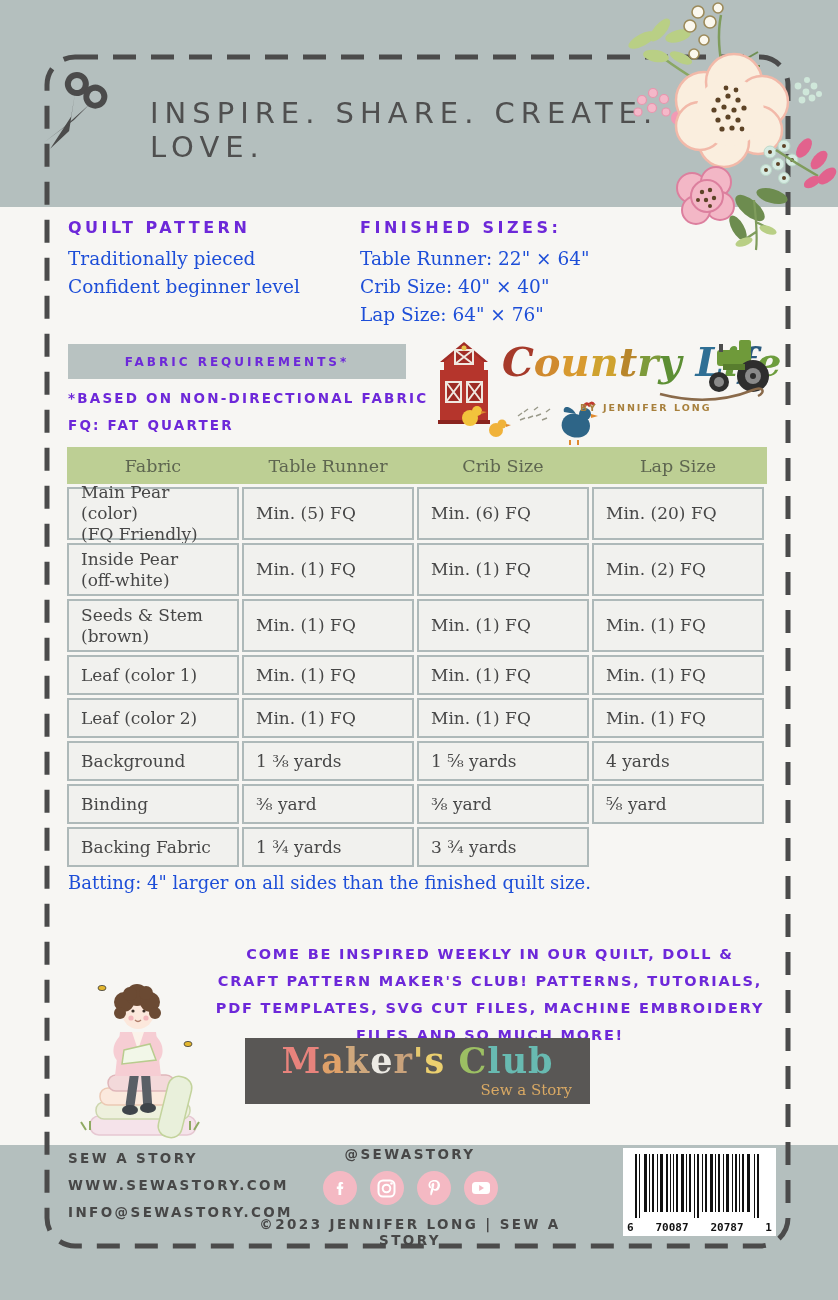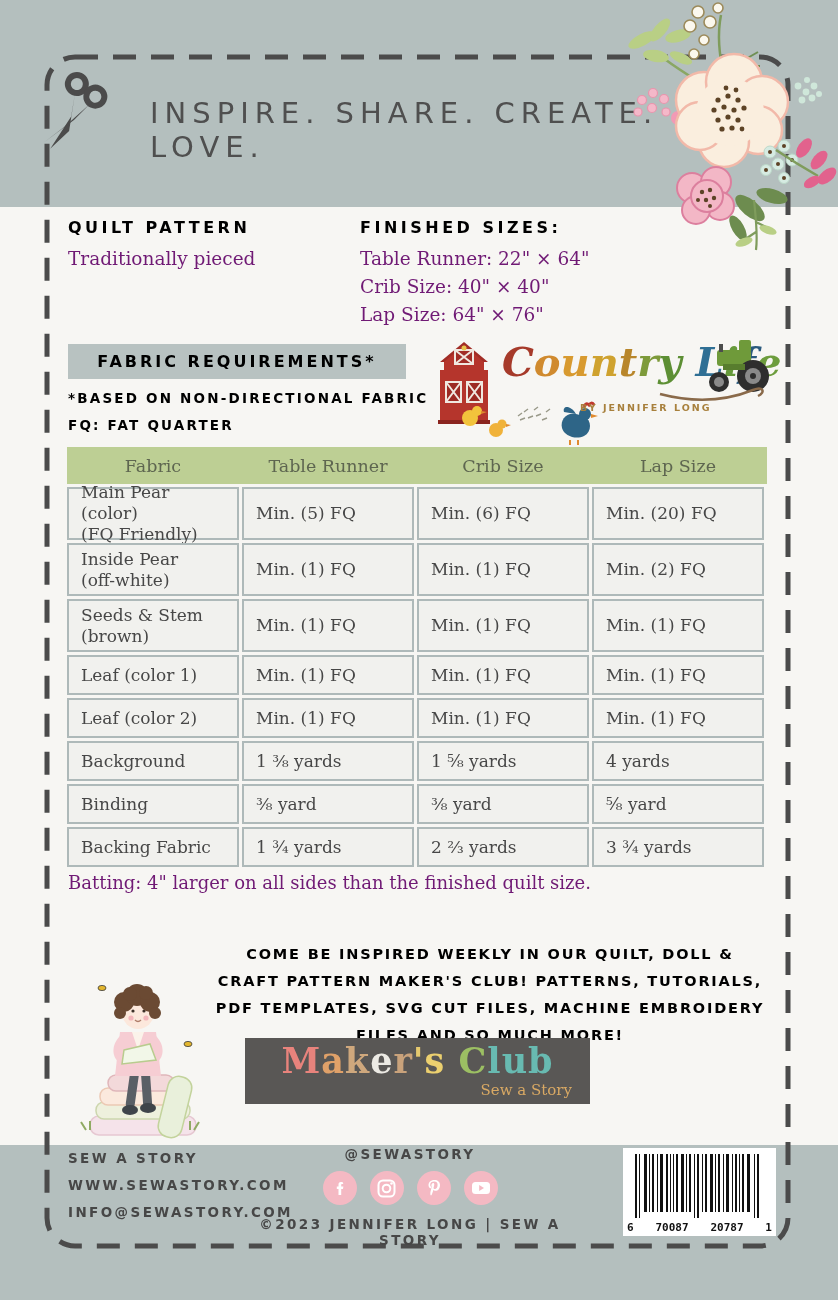--- a/index.html
+++ b/index.html
@@ -10,29 +10,29 @@
   
   #dash-border{position:absolute;left:0;top:0;z-index:2;pointer-events:none;}
 
   
   #tagline{position:absolute;left:150px;top:96px;width:560px;z-index:3;display:flex;align-items:center;justify-content:space-between;gap:2px;}
   #tagline .txt{font-size:29px;letter-spacing:6px;color:#4f4f4f;font-weight:400;}
   #floral{position:absolute;right:0;top:0;z-index:4;}
   #scissors{position:absolute;left:34px;top:70px;z-index:4;}
 
   
-  .hand{font-weight:bold;color:#000000;letter-spacing:3.5px;}
+  .hand{font-weight:bold;color:#6d28d9;letter-spacing:3.5px;}
   #quilt-pattern{left:68px;top:218px;}
   #finished-sizes{left:360px;top:218px;}
   .info-head{font-size:16px;margin-bottom:8px;}
-  .serif{font-family:"DejaVu Serif","Liberation Serif",serif;color:#701a75;}
+  .serif{font-family:"DejaVu Serif","Liberation Serif",serif;color:#1d4ed8;}
   .info-line{font-size:18.5px;line-height:28px;}
 
   #req-box{left:68px;top:344px;width:338px;height:35px;background:#b8c2c1;display:flex;align-items:center;justify-content:center;}
-  #req-box span{font-size:16px;letter-spacing:3px;color:#000000;}
+  #req-box span{font-size:12px;letter-spacing:3px;color:#6d28d9;}
   #req-note-1{left:68px;top:390px;font-size:13.5px;letter-spacing:2.2px;}
   #req-note-2{left:68px;top:417px;font-size:13.5px;letter-spacing:2.2px;}
 
   
   #brand-logo{left:428px;top:336px;width:345px;height:110px;}
   #brand-script{position:absolute;left:74px;top:2px;white-space:pre;font-family:"DejaVu Serif",serif;font-style:italic;font-weight:bold;font-size:40px;}
   #brand-script .w2{margin-left:14px;}
   #brand-byline{position:absolute;left:152px;top:66px;font-size:9.5px;letter-spacing:2px;color:#a8803c;font-weight:bold;}
   #barn-svg{position:absolute;left:0;top:4px;}
   #tractor-svg{position:absolute;right:0;top:0;}
@@ -208,20 +208,21 @@
     <path d="M128 200 C 130 220 132 235 130 250 M130 232 l-12 8 M130 222 l12 6" stroke="#7f9c5c" stroke-width="2.2" fill="none"></path>
     <g fill="#b9cf85">
       <ellipse cx="118" cy="242" rx="9" ry="4" transform="rotate(-20 118 242)"></ellipse>
       <ellipse cx="142" cy="230" rx="9" ry="4" transform="rotate(20 142 230)"></ellipse>
     </g>
   </svg>
 
   <div class="z3" id="quilt-pattern">
     <div class="hand info-head">QUILT PATTERN</div>
     <div class="serif info-line">Traditionally pieced</div>
+    <div class="serif info-line">Confident beginner level</div>
   </div>
   <div class="z3" id="finished-sizes">
     <div class="hand info-head">FINISHED SIZES:</div>
     <div class="serif info-line">Table Runner: 22" × 64"</div>
     <div class="serif info-line">Crib Size: 40" × 40"</div>
     <div class="serif info-line">Lap Size: 64" × 76"</div>
   </div>
 
   <div class="z3" id="req-box">
     <span class="hand">FABRIC REQUIREMENTS*</span>
@@ -312,21 +313,20 @@
       <div class="td">Background</div>
       <div class="td">1 ⅜ yards</div>
       <div class="td">1 ⅝ yards</div>
       <div class="td">4 yards</div>
       <div class="td">Binding</div>
       <div class="td">⅜ yard</div>
       <div class="td">⅜ yard</div>
       <div class="td">⅝ yard</div>
       <div class="td">Backing Fabric</div>
       <div class="td">1 ¾ yards</div>
-      <div class="td">2 ⅔ yards</div>
       <div class="td">3 ¾ yards</div>
     </div>
   </div>
   <div class="z3 serif" id="table-footnote">Batting: 4" larger on all sides than the finished quilt size.</div>
 
   <div class="z3 hand" id="pitch">
     <div>COME BE INSPIRED WEEKLY IN OUR QUILT, DOLL &amp;</div>
     <div>CRAFT PATTERN MAKER'S CLUB! PATTERNS, TUTORIALS,</div>
     <div>PDF TEMPLATES, SVG CUT FILES, MACHINE EMBROIDERY</div>
     <div>FILES AND SO MUCH MORE!</div>

